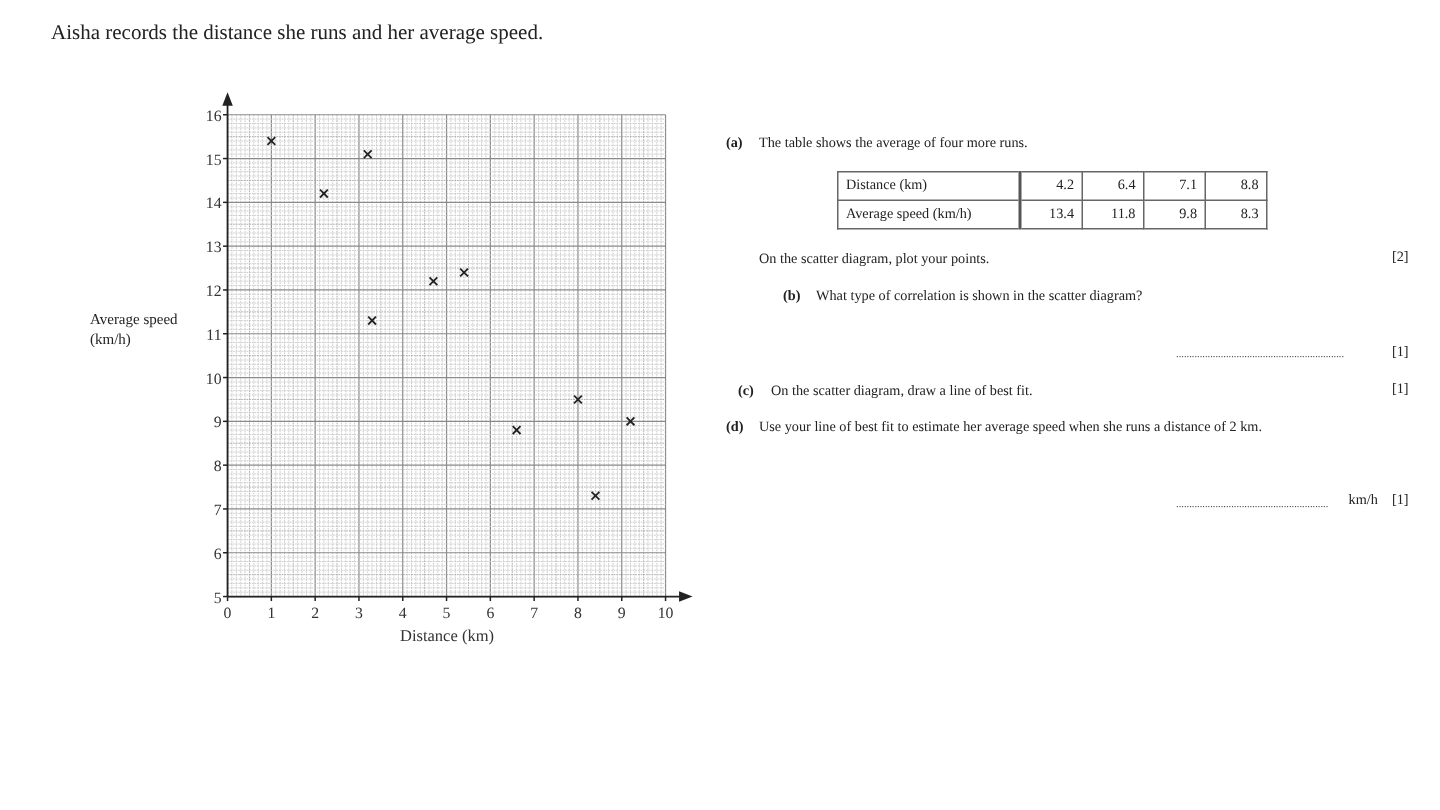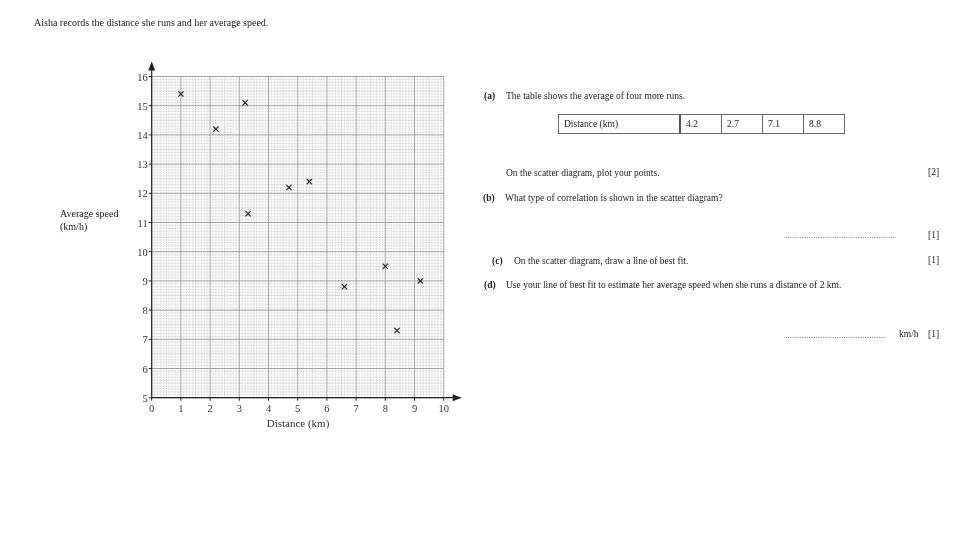--- a/index.html
+++ b/index.html
@@ -1,28 +1,28 @@
 <!DOCTYPE html>
 <html><head>
 <meta charset="utf-8">
 <style>
   html, body { margin: 0; padding: 0; background: #ffffff; }
   body { width: 960px; height: 540px; position: relative; overflow: hidden;
          font-family: "Liberation Serif", "DejaVu Serif", serif; color: #222; }
-  .intro { position: absolute; left: 34px; top: 16px; font-size: 10px; line-height: 13px; }
+  .intro { position: absolute; left: 34px; top: 16px; font-size: 14px; line-height: 13px; }
   .ylabel { position: absolute; left: 60px; top: 207px; font-size: 10px; line-height: 13px; }
   svg.chart { position: absolute; left: 0; top: 0; }
   .q { position: absolute; font-size: 9.5px; line-height: 12px; white-space: nowrap; }
   .q b { display: inline-block; width: 22px; font-weight: bold; }
   .marks { position: absolute; font-size: 9.5px; }
   table.data { position: absolute; left: 558px; top: 114px; border-collapse: collapse;
                font-size: 9.5px; border: 1.5px solid #444; }
   table.data td { border: 1px solid #666; height: 18px; padding: 0 5px; }
   table.data td.hd { width: 110px; border-right: 2.5px solid #555; text-align: left; }
-  table.data td.v { width: 30px; text-align: left; }
+  table.data td.v { width: 30px; text-align: right; }
   .dots { letter-spacing: 0px; color: #555; }
 </style>
 </head>
 <body>
 
 <div class="intro">
   <div>Aisha records the distance she runs and her average speed.</div>
 </div>
 
 <div class="ylabel">
@@ -344,31 +344,38 @@
 
 <div class="q" style="left:484px; top:90px;">
   <b>(a)</b><span>The table shows the average of four more runs.</span>
 </div>
 
 <table class="data">
   <tbody>
       <tr>
     <td class="hd">Distance (km)</td>
     <td class="v">4.2</td>
-    <td class="v">2.7</td>
+    <td class="v">6.4</td>
     <td class="v">7.1</td>
     <td class="v">8.8</td>
   </tr>
+  <tr>
+    <td class="hd">Average speed (km/h)</td>
+    <td class="v">13.4</td>
+    <td class="v">11.8</td>
+    <td class="v">9.8</td>
+    <td class="v">8.3</td>
+  </tr>
 </tbody>
   </table>
 
 <div class="q" style="left:506px; top:167px;">On the scatter diagram, plot your points.</div>
 <div class="marks" style="left:928px; top:167px;">[2]</div>
 
-<div class="q" style="left:468px; top:192px;padding-left:15px;">
+<div class="q" style="left:507px; top:192px;padding-left:15px;">
   <b>(b)</b><span>What type of correlation is shown in the scatter diagram?</span>
 </div>
 <div class="q dots" style="left:784px; top:230px; font-size:7px;">................................................................</div>
 <div class="marks" style="left:928px; top:230px;">[1]</div>
 
 <div class="q" style="left:492px; top:255px;">
   <b>(c)</b><span>On the scatter diagram, draw a line of best fit.</span>
 </div>
 <div class="marks" style="left:928px; top:255px;">[1]</div>
 

